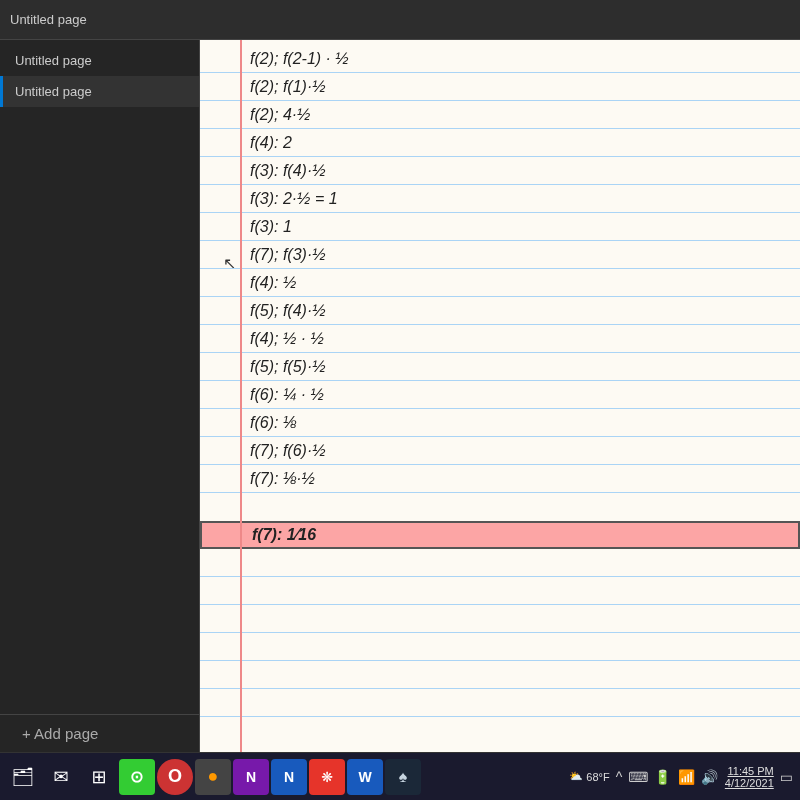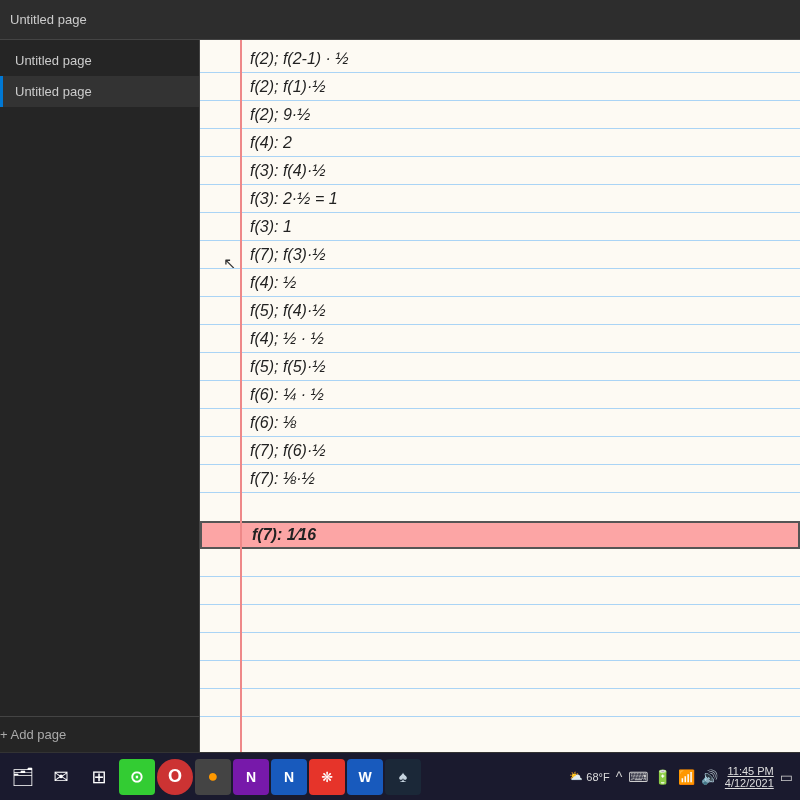--- a/index.html
+++ b/index.html
@@ -14,21 +14,21 @@
 
     
     .main-area { display: flex; flex: 1; overflow: hidden; }
 
     
     .sidebar { width: 200px; background: #252525; display: flex; flex-direction: column; border-right: 1px solid #444; flex-shrink: 0; overflow: hidden; }
     .sidebar-items { flex: 1; padding: 5px 0; }
     .sidebar-item { padding: 8px 12px; color: #ccc; font-size: 13px; cursor: pointer; display: flex; align-items: center; }
     .sidebar-item.active { background: #333; border-left: 3px solid #0078d4; }
     .sidebar-item-inactive { border-left: 3px solid transparent; }
-    .add-page { padding: 10px 0; color: #aaa; font-size: 13px; display: flex; align-items: flex-start; gap: 6px; cursor: pointer; border-top: 1px solid #444; }
+    .add-page { padding: 10px 22px; color: #aaa; font-size: 15px; display: flex; align-items: flex-start; gap: 6px; cursor: pointer; border-top: 1px solid #444; }
 
     
     .content-area { flex: 1; background: #f5f0e8; overflow-y: auto; position: relative; }
     .notebook-paper { min-height: 100%; background: #fdfaf3; position: relative; padding: 5px 0; }
 
     
     .notebook-paper::before {
       content: '';
       position: absolute;
       left: 40px;
@@ -107,21 +107,21 @@
 
         <div class="cursor-arrow" style="top: 214px;">↖</div>
 
         <div class="line-row">
           <span class="line-row-content">f(2); f(2-1) · ½</span>
         </div>
         <div class="line-row">
           <span class="line-row-content">f(2); f(1)·½</span>
         </div>
         <div class="line-row">
-          <span class="line-row-content">f(2); 9·½</span>
+          <span class="line-row-content">f(2); 4·½</span>
         </div>
         <div class="line-row">
           <span class="line-row-content">f(4): 2</span>
         </div>
         <div class="line-row">
           <span class="line-row-content">f(3):  f(4)·½</span>
         </div>
         <div class="line-row">
           <span class="line-row-content">f(3): 2·½ = 1</span>
         </div>

